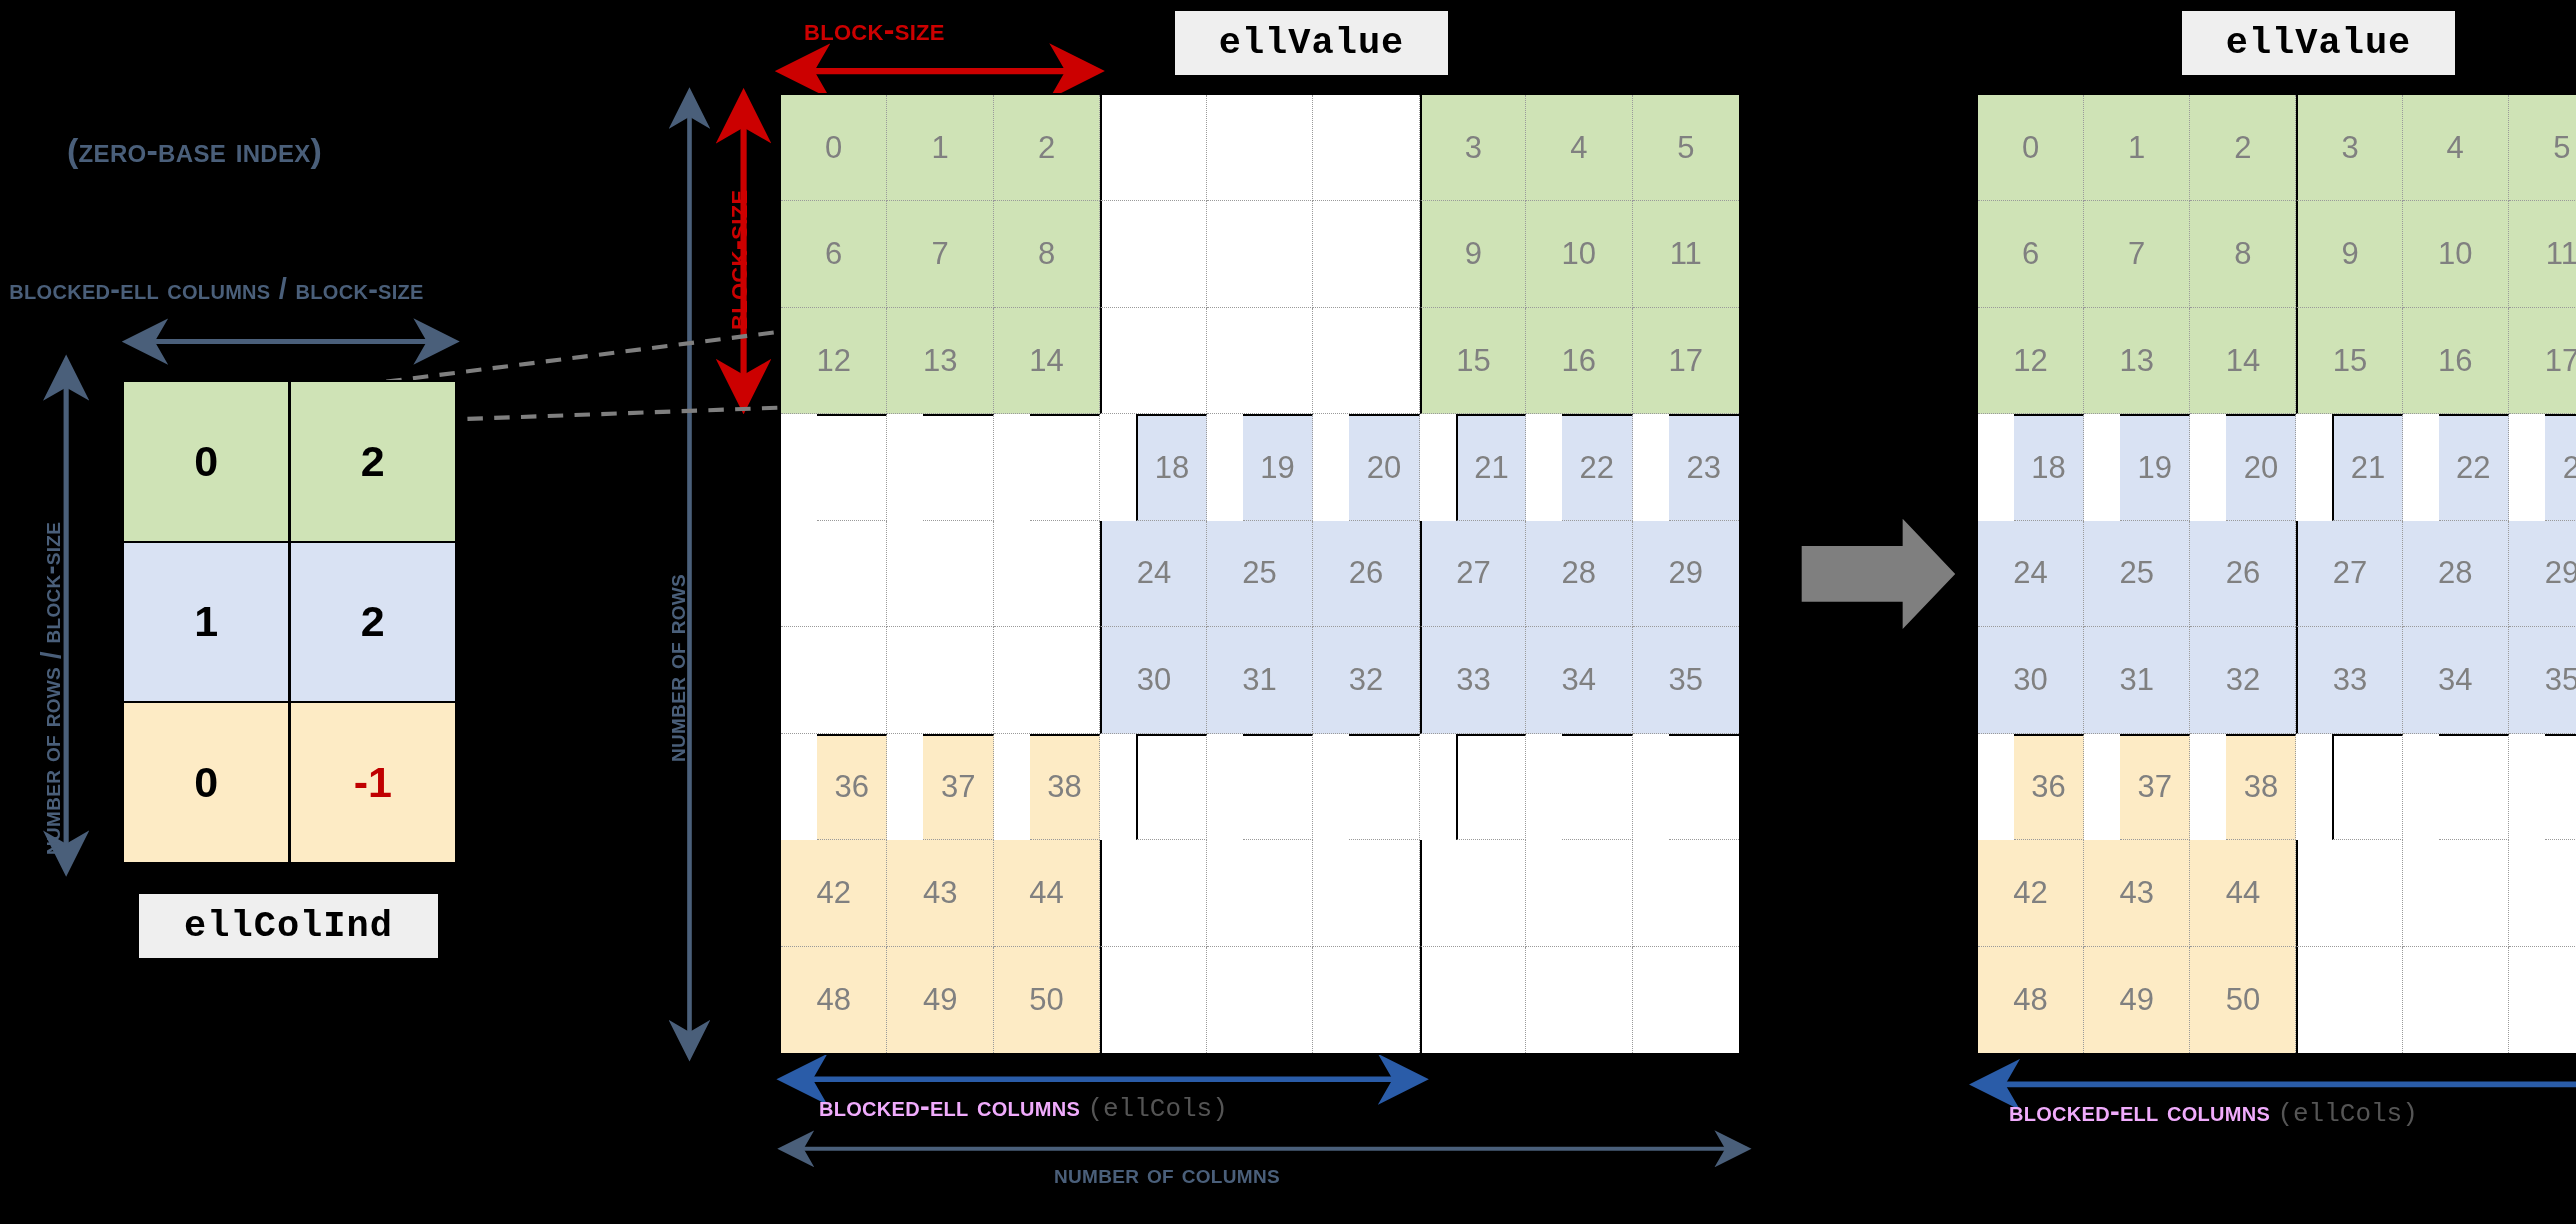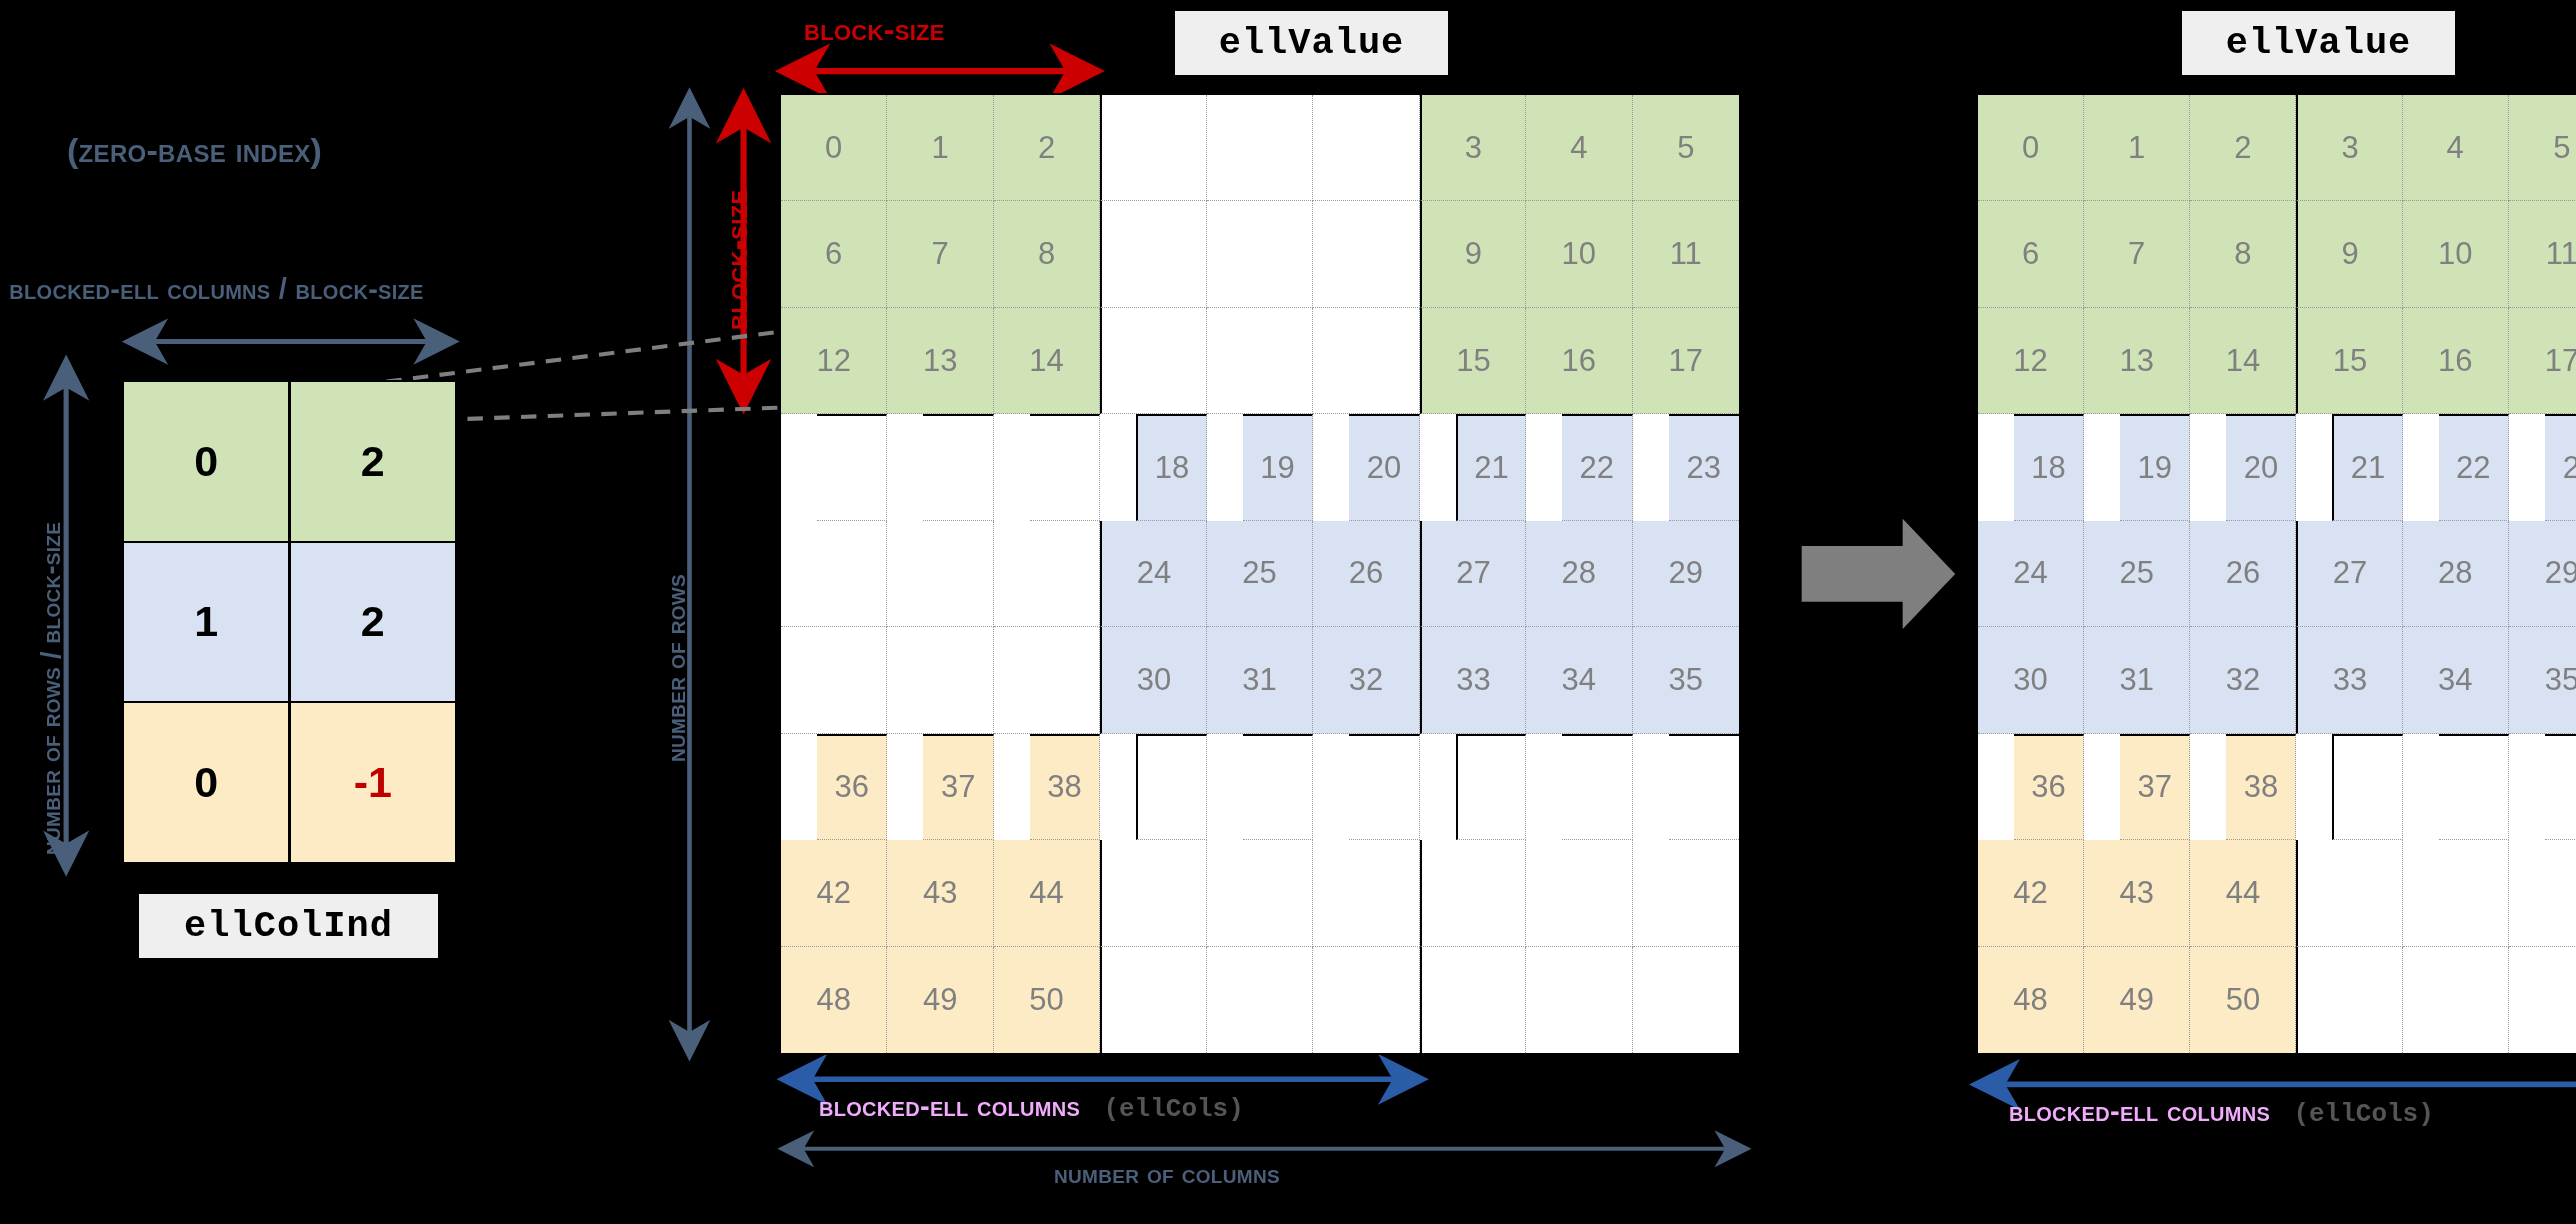--- a/index.html
+++ b/index.html
@@ -12,21 +12,21 @@
     color:#4a5f7a;
     font-family:"Liberation Sans",sans-serif;
     font-weight:700;
     letter-spacing:0.3px;
     white-space:nowrap;
     font-variant:small-caps;
     text-transform:lowercase;
   }
   .cap.red{color:#cc0000;}
   .cap.blue{color:#f0abfc;}
-  .mono{font-family:"Liberation Mono",monospace;font-weight:700;margin-left:16px;}
+  .mono{font-family:"Liberation Mono",monospace;font-weight:400;}
 
   
   .chip{
     background:#efefef;color:#000;
     font-family:"Liberation Mono",monospace;
     font-weight:700;
     display:flex;align-items:center;justify-content:center;
     letter-spacing:1px;
   }
 

